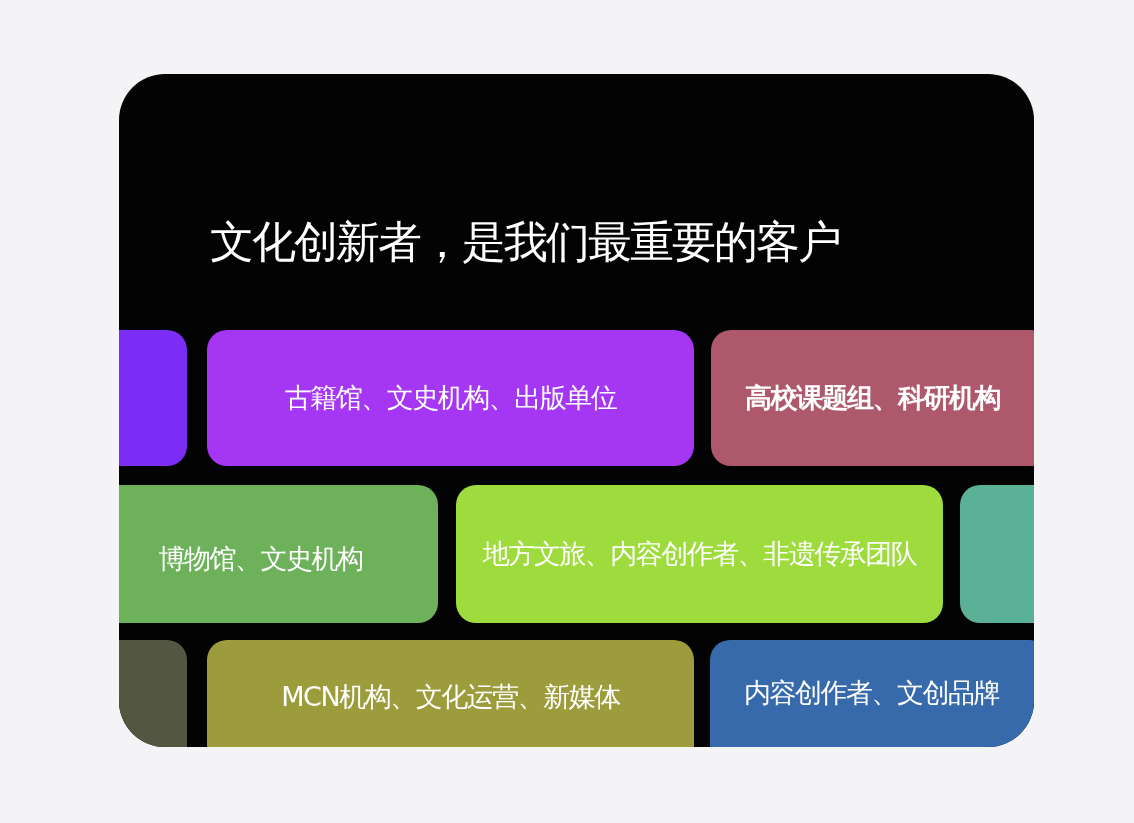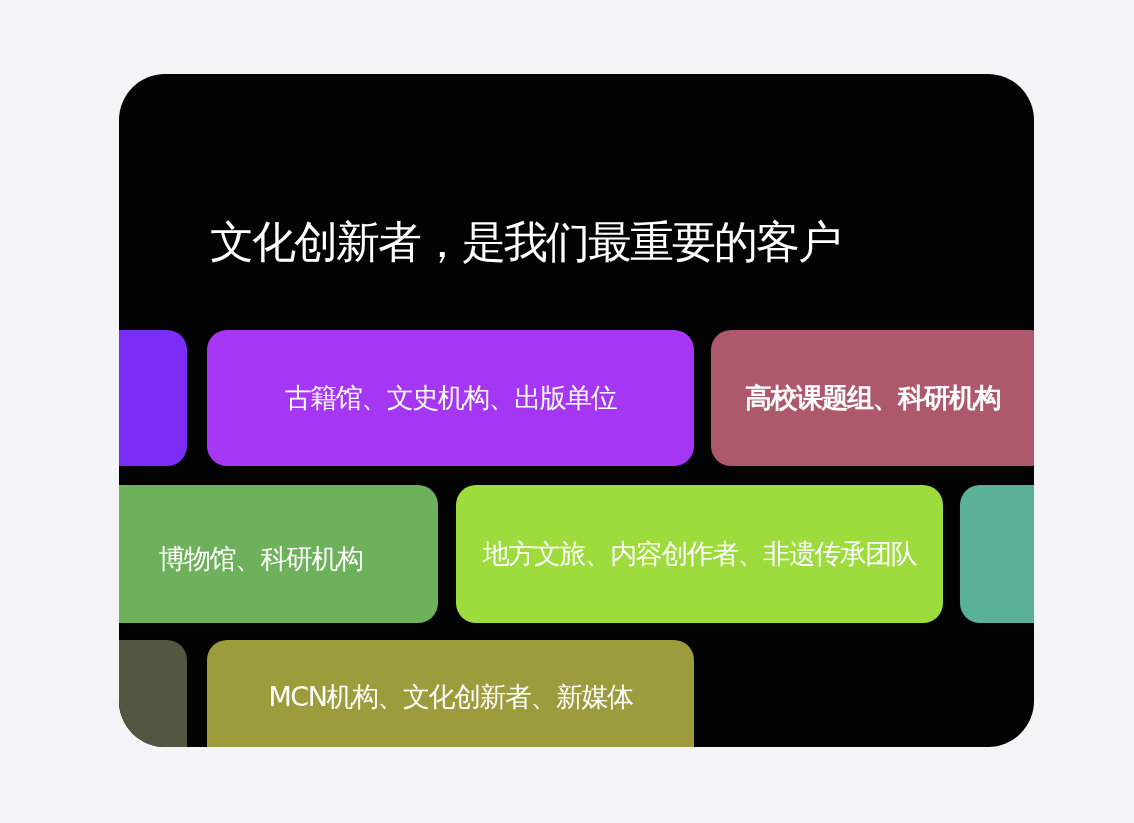--- a/index.html
+++ b/index.html
@@ -18,28 +18,31 @@
       <span></span>
     </div>
   <div class="tile" style="left:88px;top:256px;width:487px;height:136px;background:#a536f4;">
       <span>古籍馆、文史机构、出版单位</span>
     </div>
   <div class="tile" style="left:592px;top:256px;width:340px;height:136px;background:#ad586b;padding-right:17px;box-sizing:border-box;font-weight:bold;">
       <span>高校课题组、科研机构</span>
     </div>
 
   <div class="tile" style="left:-20px;top:411px;width:339px;height:138px;background:#6db15a;">
-      <span style="position:relative;left:-8px;top:5px;">博物馆、科研机构</span>
+      <span style="position:relative;left:-8px;top:5px;">博物馆、文史机构</span>
     </div>
   <div class="tile" style="left:337px;top:411px;width:487px;height:138px;background:#9ddc3c;">
       <span>地方文旅、内容创作者、非遗传承团队</span>
     </div>
   <div class="tile" style="left:841px;top:411px;width:120px;height:138px;background:#5bb196;">
       <span></span>
     </div>
 
   <div class="tile" style="left:-20px;top:566px;width:88px;height:140px;background:#535640;">
       <span></span>
     </div>
   <div class="tile" style="left:88px;top:566px;width:487px;height:140px;background:#9c9c3c;">
-      <span style="position:relative;top:-13px;">MCN机构、文化创新者、新媒体</span>
+      <span style="position:relative;top:-13px;">MCN机构、文化运营、新媒体</span>
+    </div>
+  <div class="tile" style="left:591px;top:566px;width:340px;height:140px;background:#376aab;padding-right:17px;box-sizing:border-box;">
+      <span style="position:relative;top:-17px;">内容创作者、文创品牌</span>
     </div>
 </div>
 
 </body></html>

